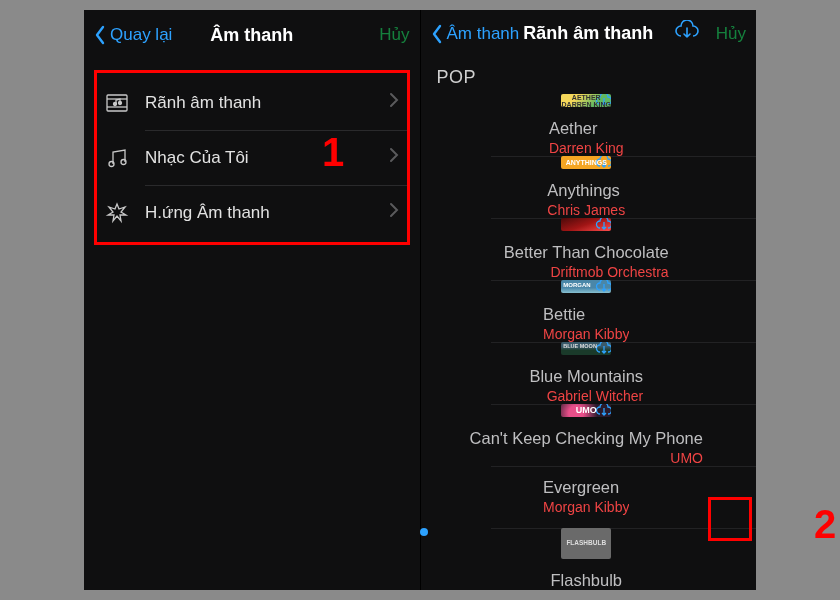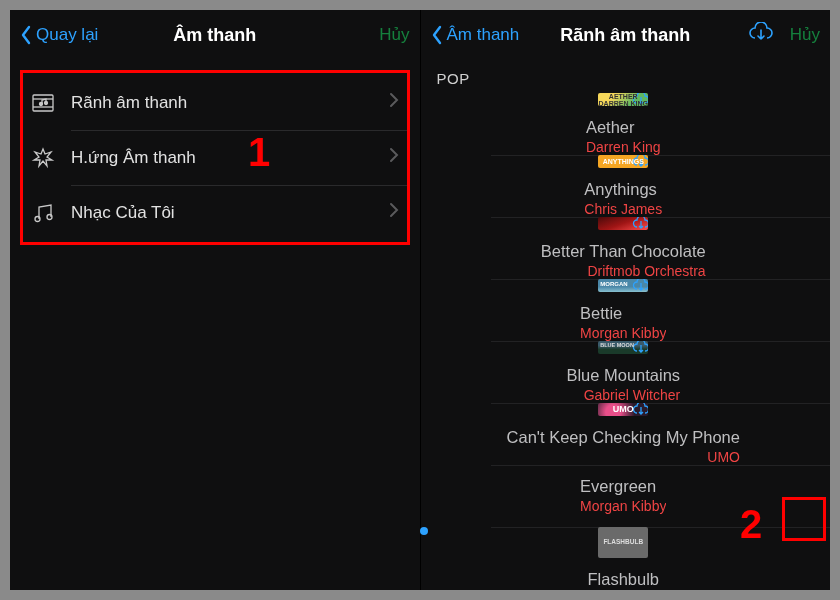--- a/index.html
+++ b/index.html
@@ -8,21 +8,21 @@
     font-family: -apple-system, "Helvetica Neue", Arial, sans-serif;
     width: 840px;
     height: 600px;
     overflow: hidden;
     display: flex;
     justify-content: center;
     align-items: center;
   }
   .stage {
     position: relative;
-    width: 820px;
+    width: 672px;
     height: 580px;
     display: flex;
     gap: 0;
   }
   .phone {
     background: #0f0f10;
     height: 100%;
     flex: 1;
     display: flex;
     flex-direction: column;
@@ -102,21 +102,21 @@
     font-weight: 700;
     color: #ff0000;
     font-family: Arial, sans-serif;
   }
   .callout.c1 { left: 238px; top: 120px; }
   .callout.c2 { left: 730px; top: 492px; }
 
   
   .section-header {
     color: #d0d0d0;
-    font-size: 15px;
+    font-size: 18px;
     padding: 10px 16px 6px;
     letter-spacing: 0.5px;
   }
   .tracks { display:flex; flex-direction:column; }
   .track {
     display:flex;
     align-items:center;
     height: 62px;
     padding: 0 14px 0 10px;
     gap: 12px;
@@ -214,37 +214,37 @@
               </svg>
           </span>
           <span class="label">Rãnh âm thanh</span>
           <span class="chev"><svg viewBox="0 0 10 16">
                 <path d="M2 2 L8 8 L2 14" stroke="#5a5a5c" stroke-width="2" fill="none" stroke-linecap="round"></path>
               </svg></span>
         </div>
         <div class="menu-item">
           <span class="micon">
             <svg viewBox="0 0 24 24">
-                <path d="M12 3 L14 8 L20 6 L16 11 L21 14 L15 14 L16 20 L12 15 L8 20 L9 14 L3 14 L8 11 L4 6 L10 8 Z"></path>
-              </svg>
-          </span>
-          <span class="label">H.ứng Âm thanh</span>
-          <span class="chev"><svg viewBox="0 0 10 16">
-                <path d="M2 2 L8 8 L2 14" stroke="#5a5a5c" stroke-width="2" fill="none" stroke-linecap="round"></path>
-              </svg></span>
-        </div>
-        <div class="menu-item">
-          <span class="micon">
-            <svg viewBox="0 0 24 24">
                 <path d="M8 18 V6 L20 4 V16"></path>
                 <circle cx="6.5" cy="18" r="2.5"></circle>
                 <circle cx="18.5" cy="16" r="2.5"></circle>
               </svg>
           </span>
           <span class="label">Nhạc Của Tôi</span>
+          <span class="chev"><svg viewBox="0 0 10 16">
+                <path d="M2 2 L8 8 L2 14" stroke="#5a5a5c" stroke-width="2" fill="none" stroke-linecap="round"></path>
+              </svg></span>
+        </div>
+        <div class="menu-item">
+          <span class="micon">
+            <svg viewBox="0 0 24 24">
+                <path d="M12 3 L14 8 L20 6 L16 11 L21 14 L15 14 L16 20 L12 15 L8 20 L9 14 L3 14 L8 11 L4 6 L10 8 Z"></path>
+              </svg>
+          </span>
+          <span class="label">H.ứng Âm thanh</span>
           <span class="chev"><svg viewBox="0 0 10 16">
                 <path d="M2 2 L8 8 L2 14" stroke="#5a5a5c" stroke-width="2" fill="none" stroke-linecap="round"></path>
               </svg></span>
         </div>
       </div>
     </div>
   </div>
 
   <div class="phone right">
     <div class="nav">

